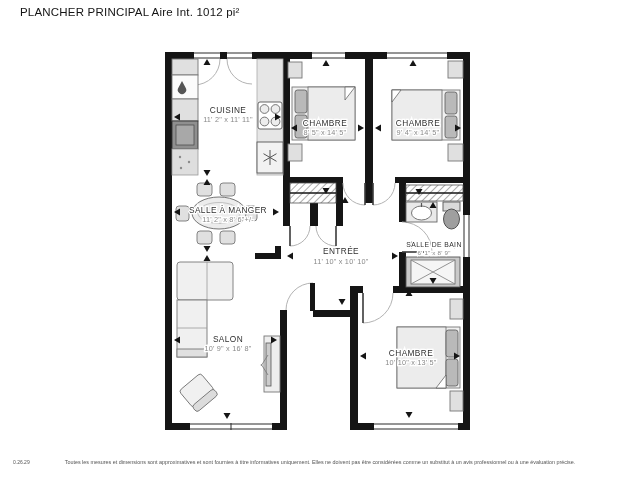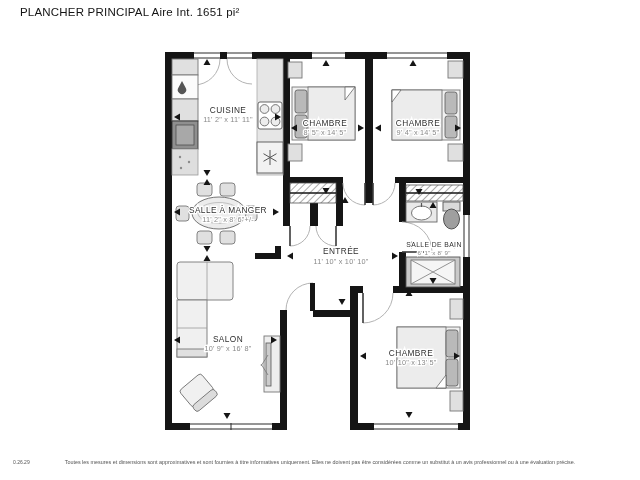--- a/index.html
+++ b/index.html
@@ -22,21 +22,21 @@
        letter-spacing:.4px;paint-order:stroke;stroke:#fff;stroke-width:2.6px;}
   .dims{font-family:"Liberation Sans",sans-serif;font-size:7.3px;fill:#8a8a8a;text-anchor:middle;
        letter-spacing:.2px;paint-order:stroke;stroke:#fff;stroke-width:2.4px;}
   .lblsm{font-size:6.8px;}
   .dimsm{font-size:6.2px;}
   .arrow{fill:#151515;}
 </style>
 </head>
 <body>
 
-<div class="title">PLANCHER PRINCIPAL Aire Int. 1651 pi²</div>
+<div class="title">PLANCHER PRINCIPAL Aire Int. 1012 pi²</div>
 
 <svg width="640" height="480" viewBox="0 0 640 480">
   <defs>
     <pattern id="hatch" patternUnits="userSpaceOnUse" width="5" height="5" patternTransform="rotate(45)">
       <line x1="0" y1="0" x2="0" y2="5" stroke="#555" stroke-width="1"></line>
     </pattern>
   </defs>
 
   <g>
     <rect class="wall" x="165" y="52" width="29" height="7"></rect>

